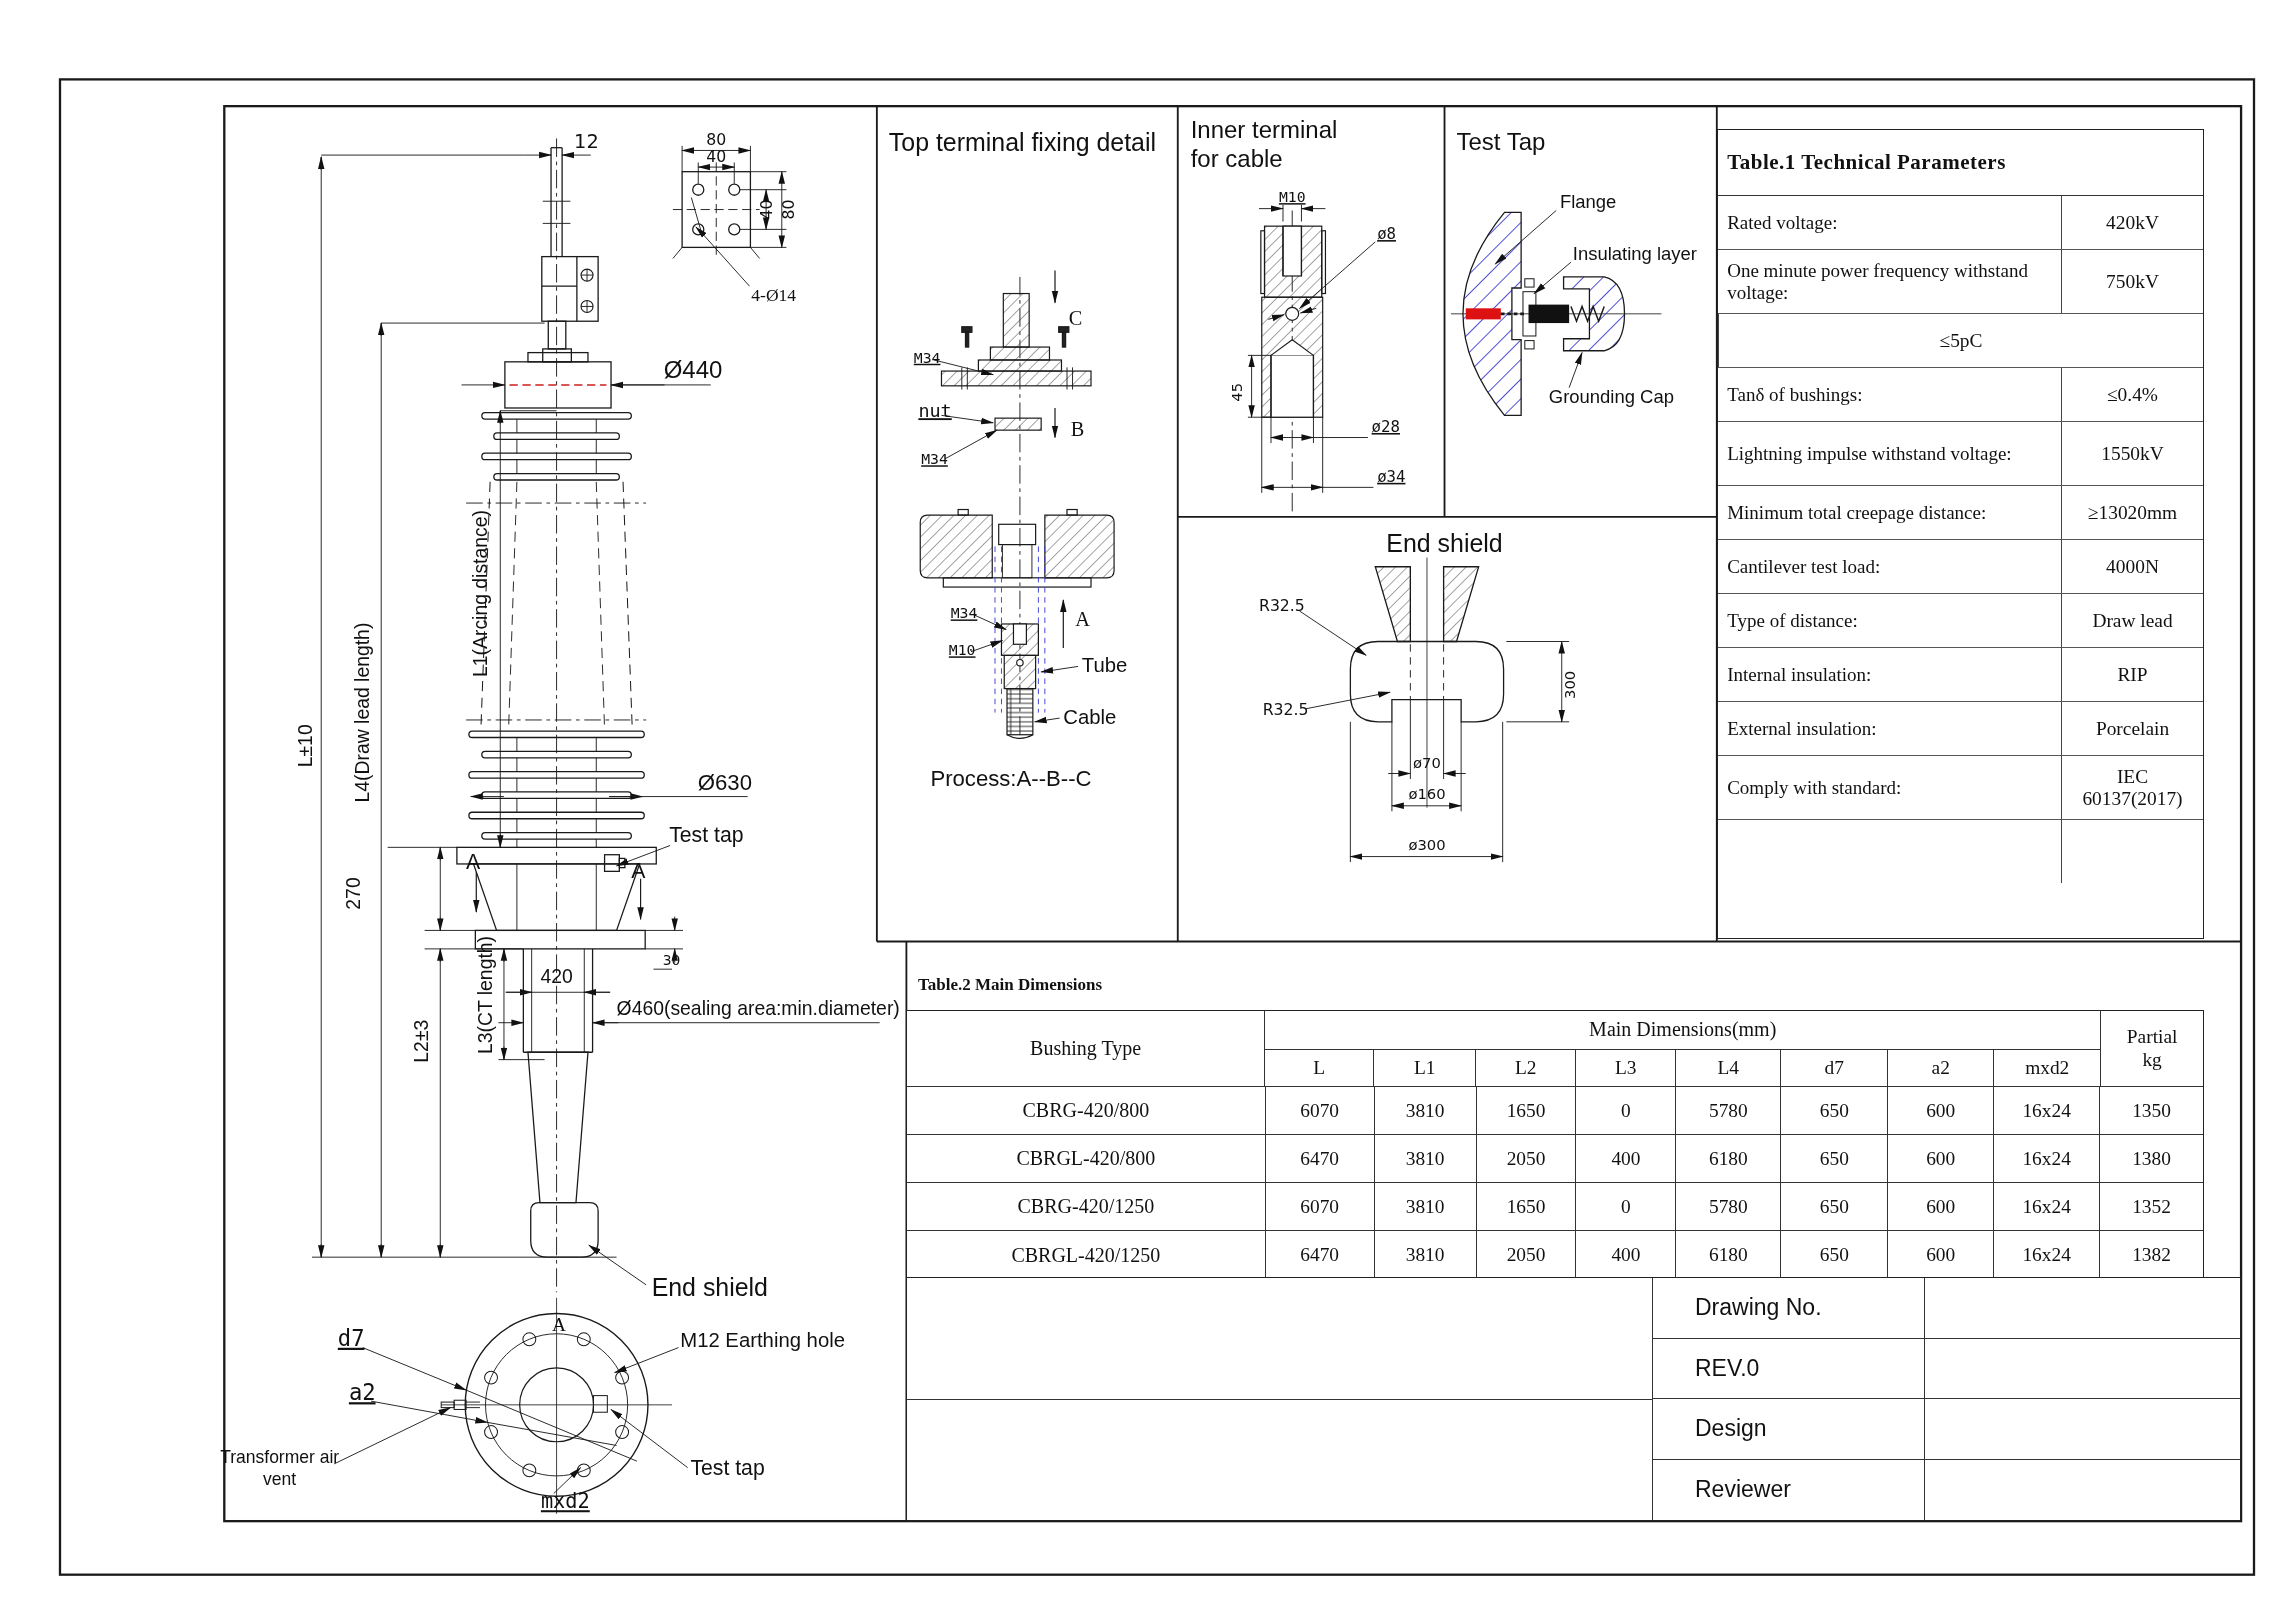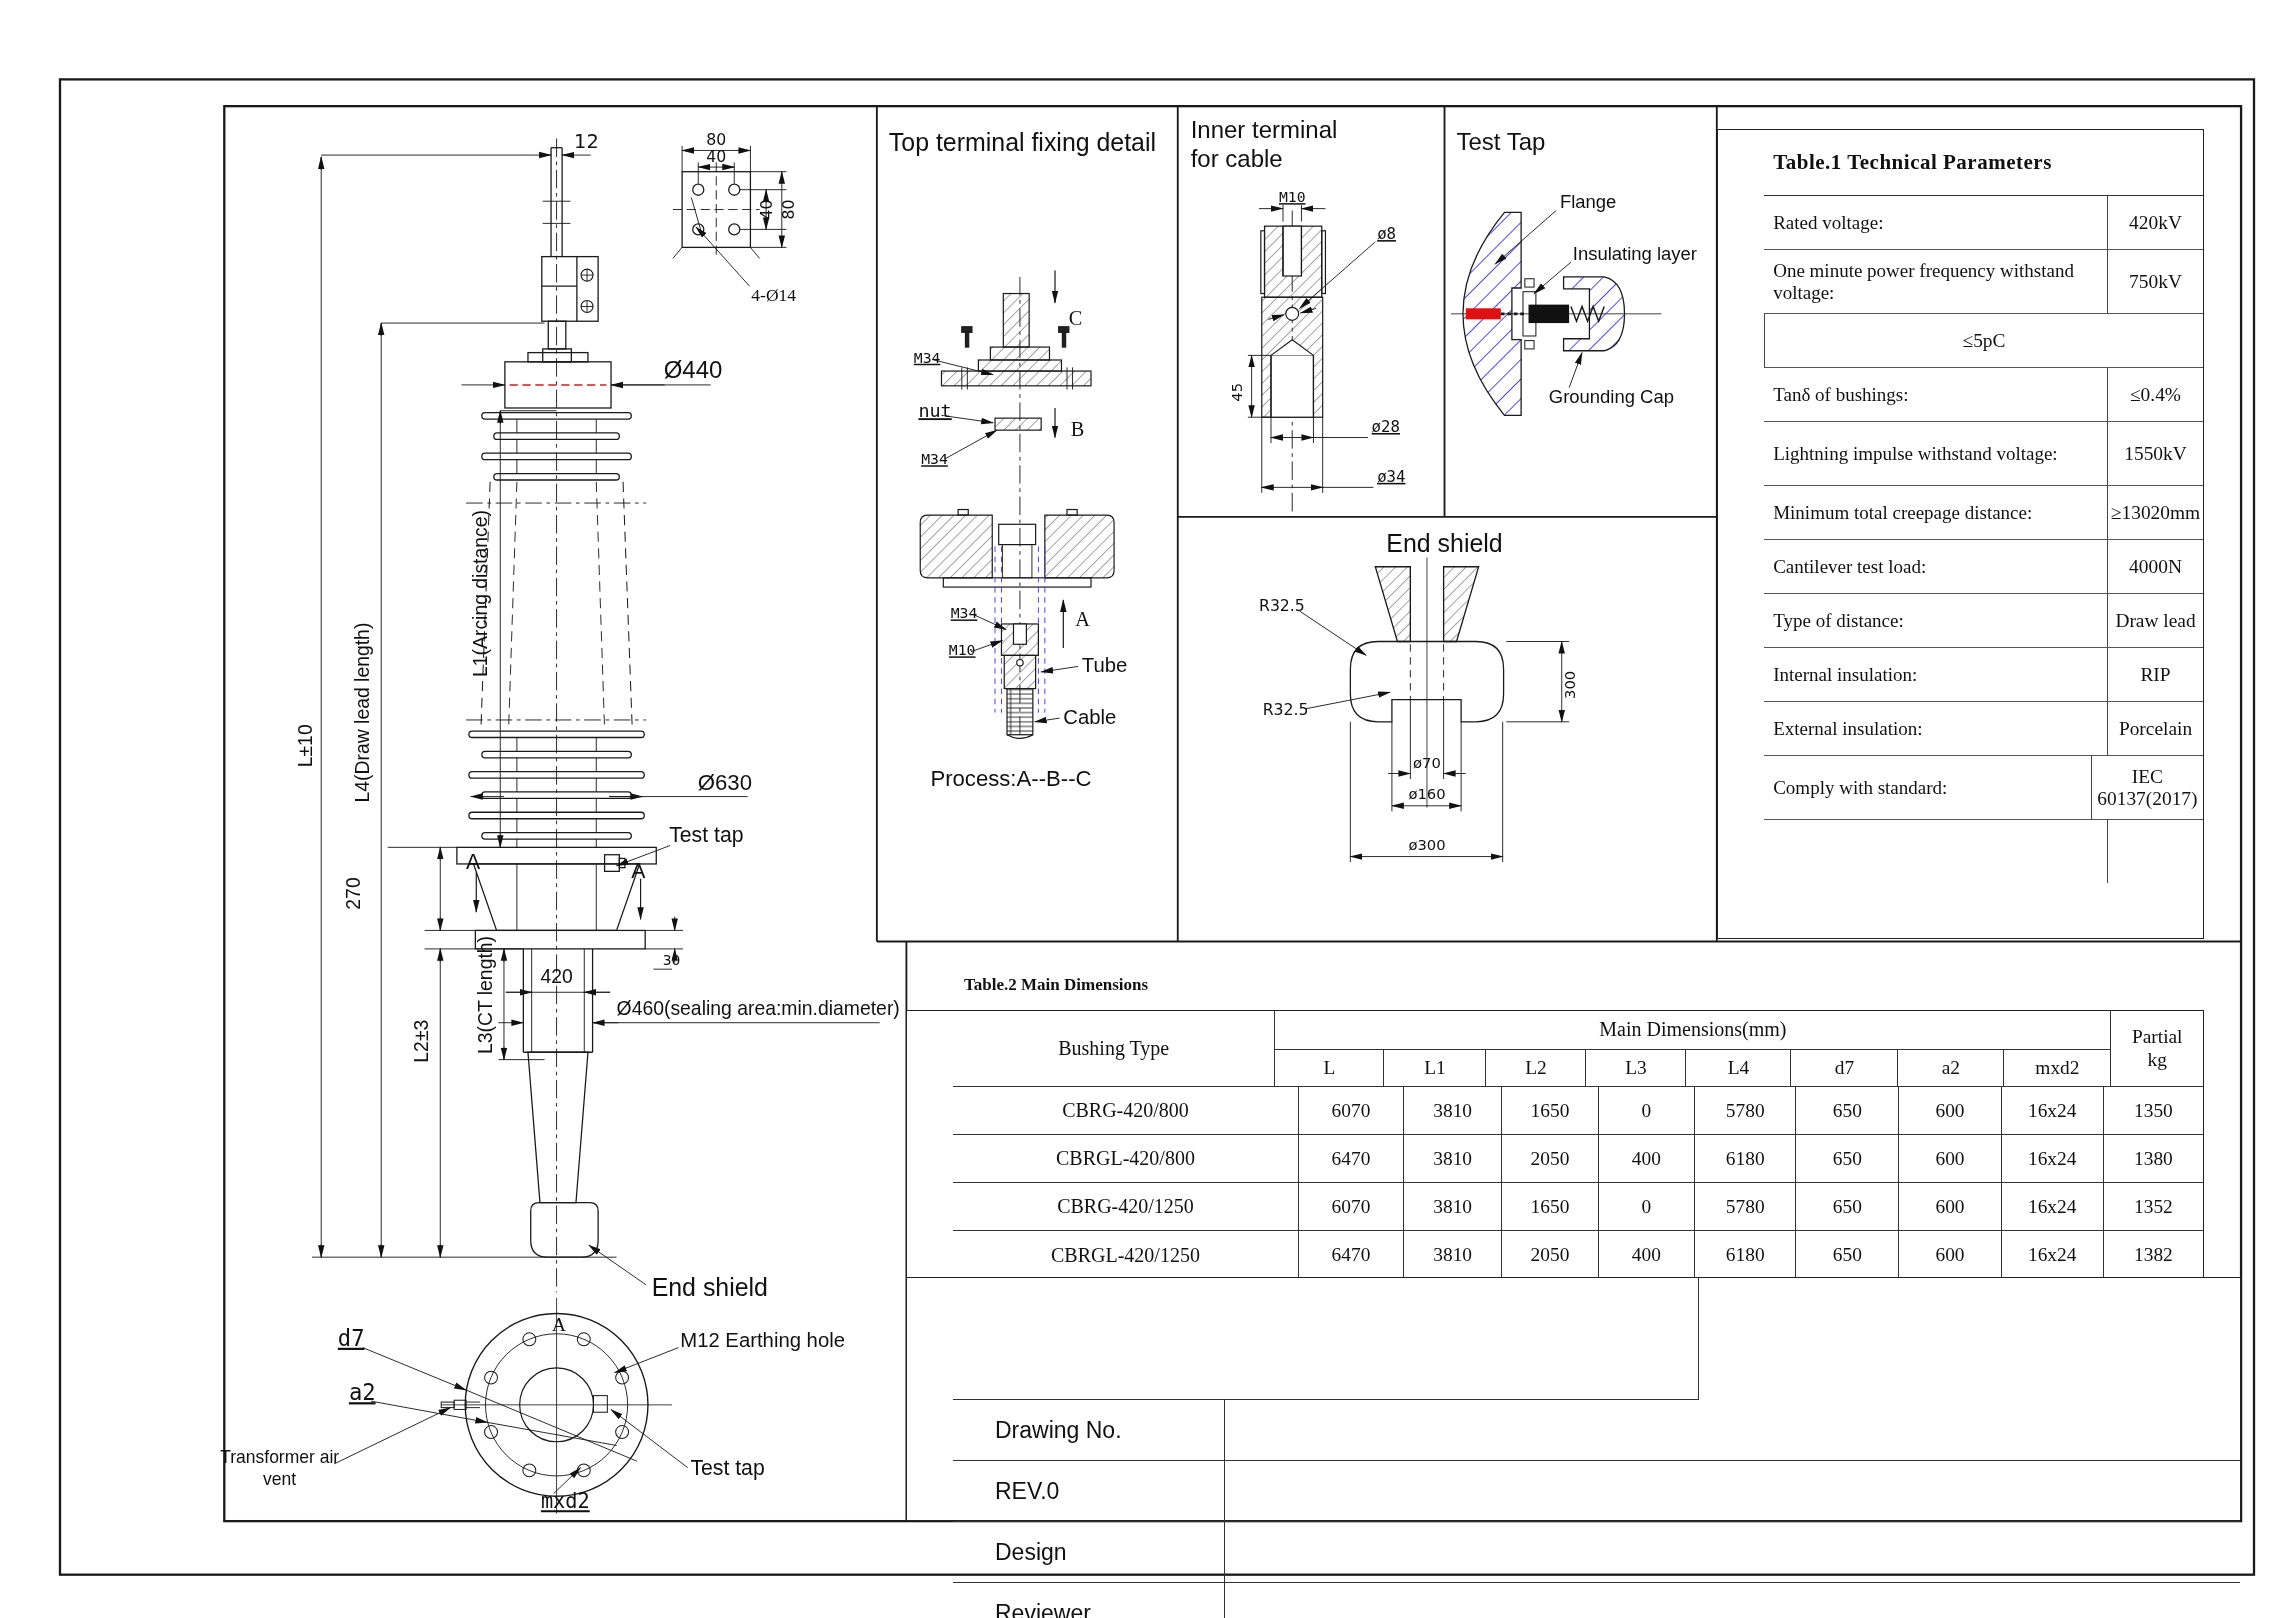--- a/index.html
+++ b/index.html
@@ -1,19 +1,19 @@
 <!DOCTYPE html>
 <html style="font-size:14.8px"><head>
 <meta charset="utf-8">
 <style>
   html,body{margin:0;padding:0;background:#fff;}
   #sheet{position:relative;width:2290px;height:1619px;background:#ffffff;overflow:hidden;
          font-family:"Liberation Sans",sans-serif;color:#111;}
   #art{position:absolute;left:0;top:0;}
-  .abs{position:absolute;box-sizing:border-box;padding-left:46px;}
+  .abs{position:absolute;box-sizing:border-box;}
   
   #table1{left:1717px;top:129px;width:487px;height:810px;border:1.8px solid #222;background:#fff;
           font-family:"Liberation Serif",serif;}
   #table1 .t1title{height:65px;border-bottom:1.8px solid #333;display:flex;align-items:center;
           padding-left:9.2px;font-weight:bold;font-size:21px;letter-spacing:0.5px;}
   .t1row{display:flex;border-bottom:1.5px solid #555;box-sizing:border-box;}
   .t1row .lab{width:343px;padding:1.8px 3.7px 1.8px 9.2px;display:flex;align-items:center;
           font-size:19px;line-height:1.12;box-sizing:border-box;}
   .t1row .val{flex:1;border-left:1.5px solid #444;display:flex;align-items:center;justify-content:center;
           font-size:19.4px;text-align:center;line-height:1.1;box-sizing:border-box;}
@@ -31,21 +31,21 @@
   .t2-sub{height:37px;display:flex;border-top:1.5px solid #333;}
   .t2-sub .t2c{border-right:1.5px solid #333;font-size:19.4px;}
   .t2-weight{width:103px;border-left:1.7px solid #333;flex-direction:column;line-height:1.15;font-size:19.4px;}
   .t2row{display:flex;height:48px;border-bottom:1.5px solid #333;box-sizing:border-box;}
   .t2row:last-child{border-bottom:none;}
   .t2row .t2c{border-right:1.5px solid #333;}
   .t2row .t2c:last-child{border-right:none;}
   .w118{width:109px}.w111{width:102px}.w108{width:100px}.w114{width:105px}
   .w116{width:107px}.w115{width:106px}.w112{width:103px;}
   
-  #tblock{left:906px;top:1277px;width:1335px;height:244px;border:1.8px solid #222;display:flex;background:#fff;flex-direction:column;}
+  #tblock{left:906px;top:1277px;width:1335px;height:244px;border:1.8px solid #222;display:flex;background:#fff;}
   #tblock .left{width:746px;border-right:1.7px solid #333;display:flex;flex-direction:column;box-sizing:border-box;}
   #tblock .left .cellA{height:122px;border-bottom:1.7px solid #333;box-sizing:border-box;}
   #tblock .left .cellB{flex:1;}
   #tblock .right{flex:1;display:flex;flex-direction:column;}
   .tbrow{height:61px;display:flex;border-bottom:1.5px solid #333;box-sizing:border-box;}
   .tbrow:last-child{border-bottom:none;}
   .tbrow .tlab{width:272px;border-right:1.5px solid #333;display:flex;align-items:center;
         padding-left:42px;font-size:23px;box-sizing:border-box;}
   .tbrow .tval{flex:1;}
   

